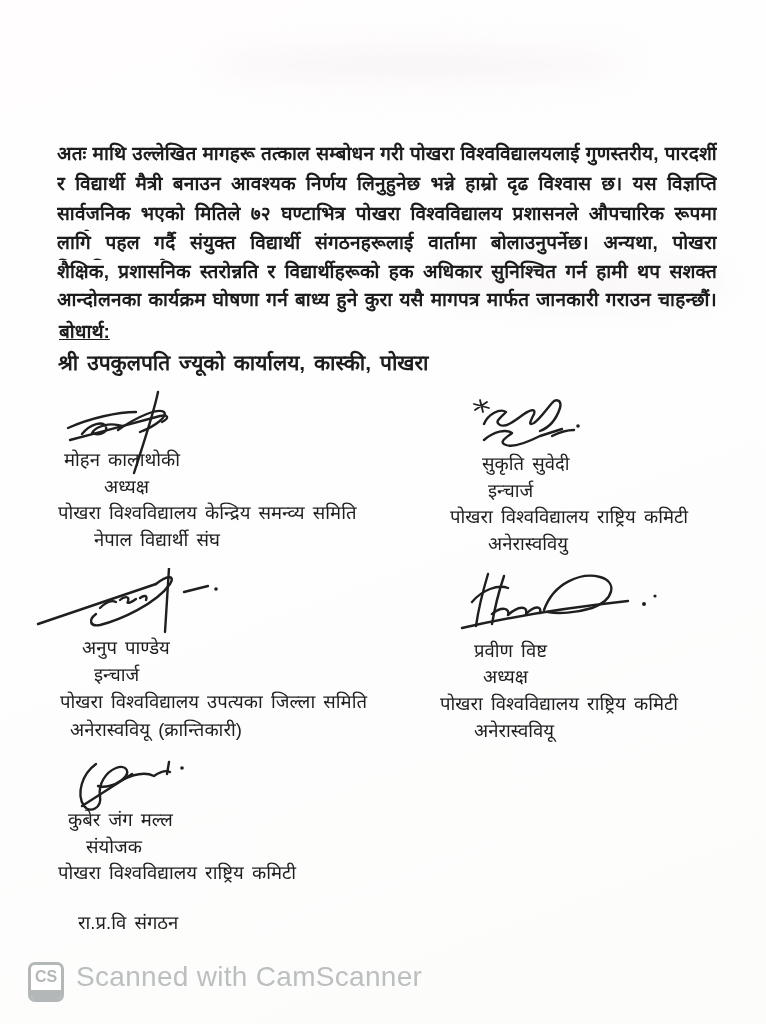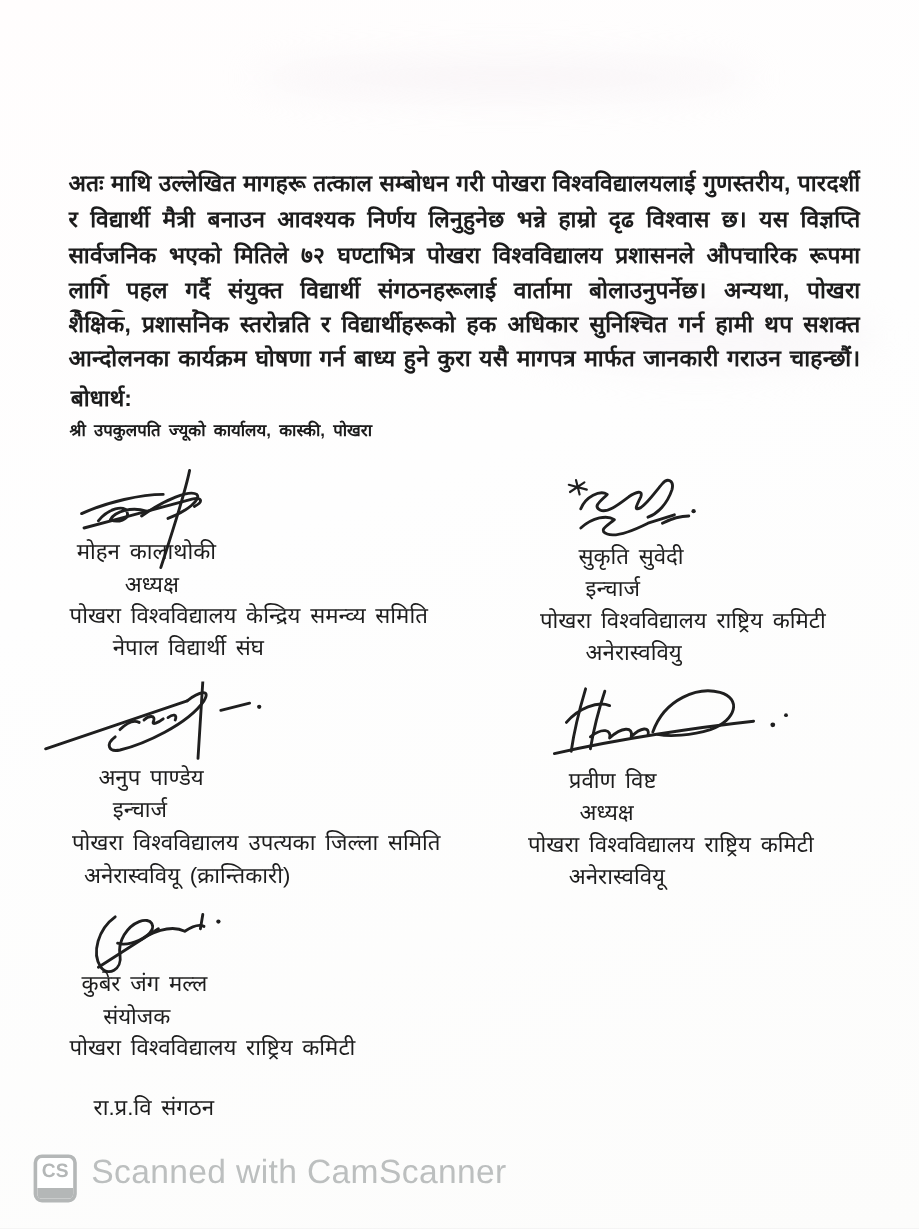--- a/index.html
+++ b/index.html
@@ -17,22 +17,22 @@
   .smudge.a{left:210px;top:48px;width:420px;height:34px;background:#f4eef2;}
   .smudge.b{left:430px;top:250px;width:300px;height:60px;background:#f7f3f6;}
   
   .body-line{
     position:absolute;left:57px;width:660px;height:31px;overflow:hidden;
     font-size:19px;font-weight:600;line-height:27px;
     text-align:justify;letter-spacing:.2px;color:#1c1c1c;
   }
   .body-line::after{content:"";display:inline-block;width:100%;height:0;}
 
-  .cc-label{position:absolute;left:59px;top:318px;font-size:19px;font-weight:600;color:#1c1c1c;}
-  .cc-line{position:absolute;left:58px;top:348px;font-size:14px;font-weight:600;color:#1c1c1c;word-spacing:3px;}
+  .cc-label{position:absolute;left:59px;top:318px;font-size:19px;font-weight:600;color:#1c1c1c;text-decoration:underline;}
+  .cc-line{position:absolute;left:58px;top:348px;font-size:21px;font-weight:600;color:#1c1c1c;word-spacing:3px;}
 
   .sig-line{position:absolute;font-size:18.5px;font-weight:400;color:#1d1d1d;white-space:nowrap;word-spacing:3px;}
   .sig-svg{position:absolute;}
   .sig-svg path{fill:none;stroke:#1f1f1f;stroke-width:2.4;stroke-linecap:round;stroke-linejoin:round;}
   .sig-svg circle{fill:#1f1f1f;stroke:none;}
 
   
   .footer{position:absolute;left:0;top:948px;width:664px;height:76px;background:transparent;}
   .cs-badge{
     position:absolute;left:28px;top:14px;width:36px;height:40px;box-sizing:border-box;

